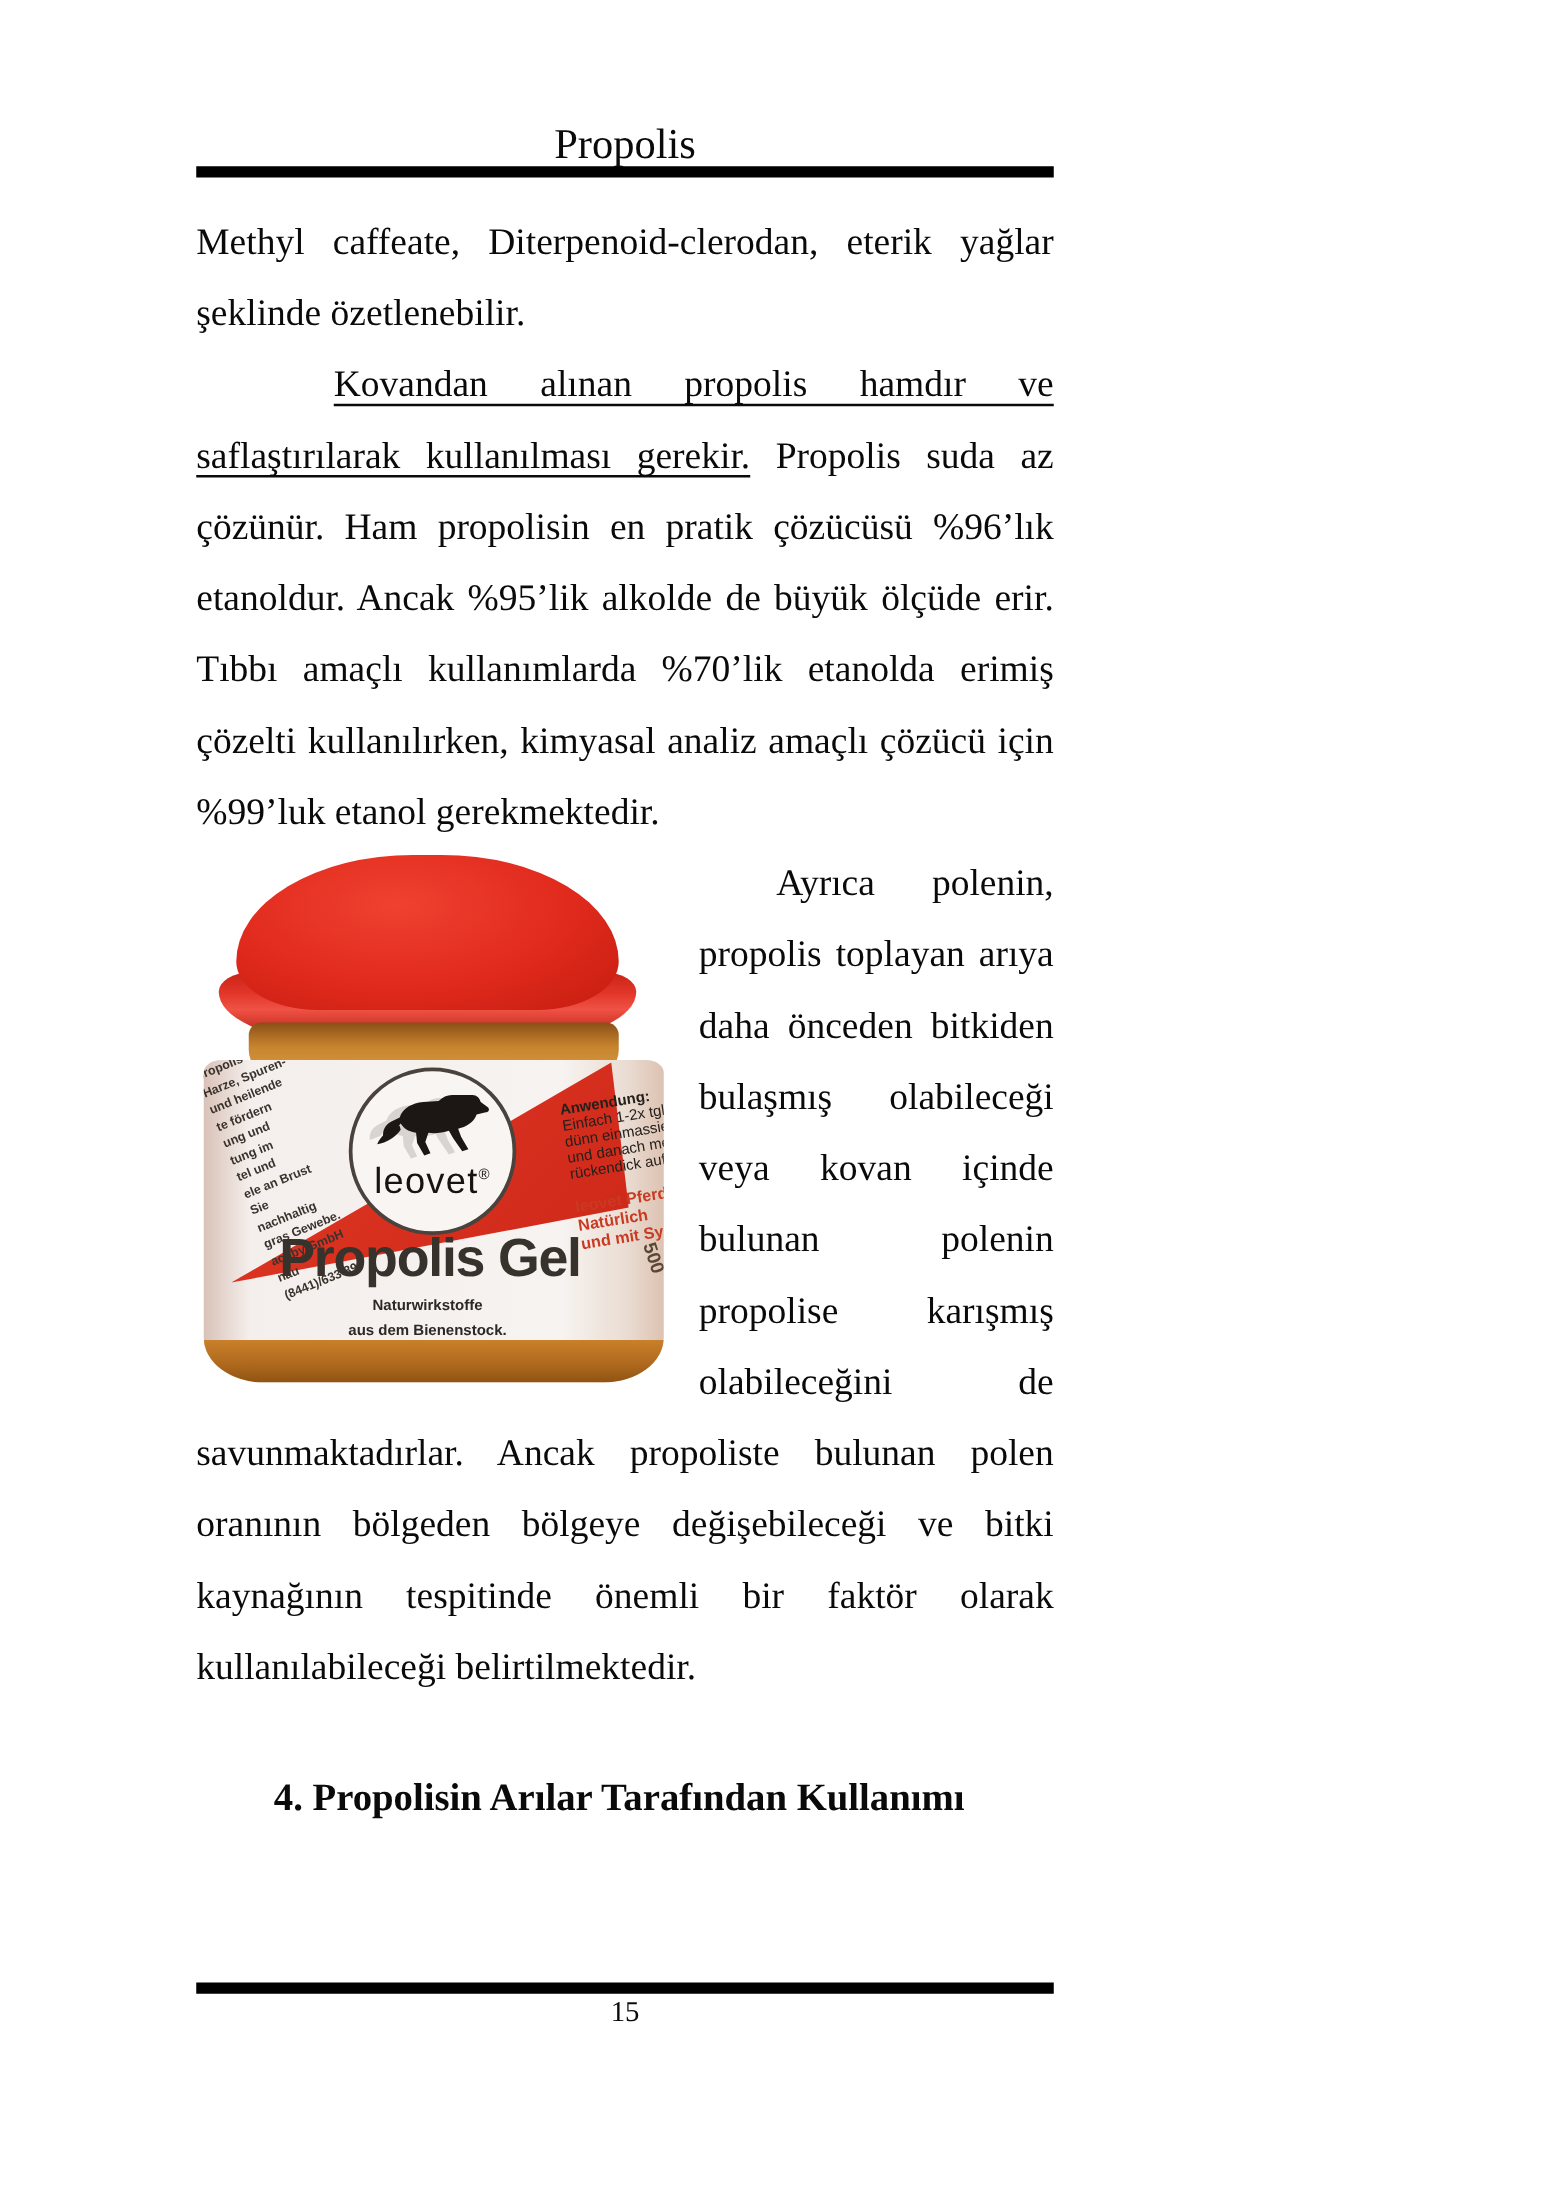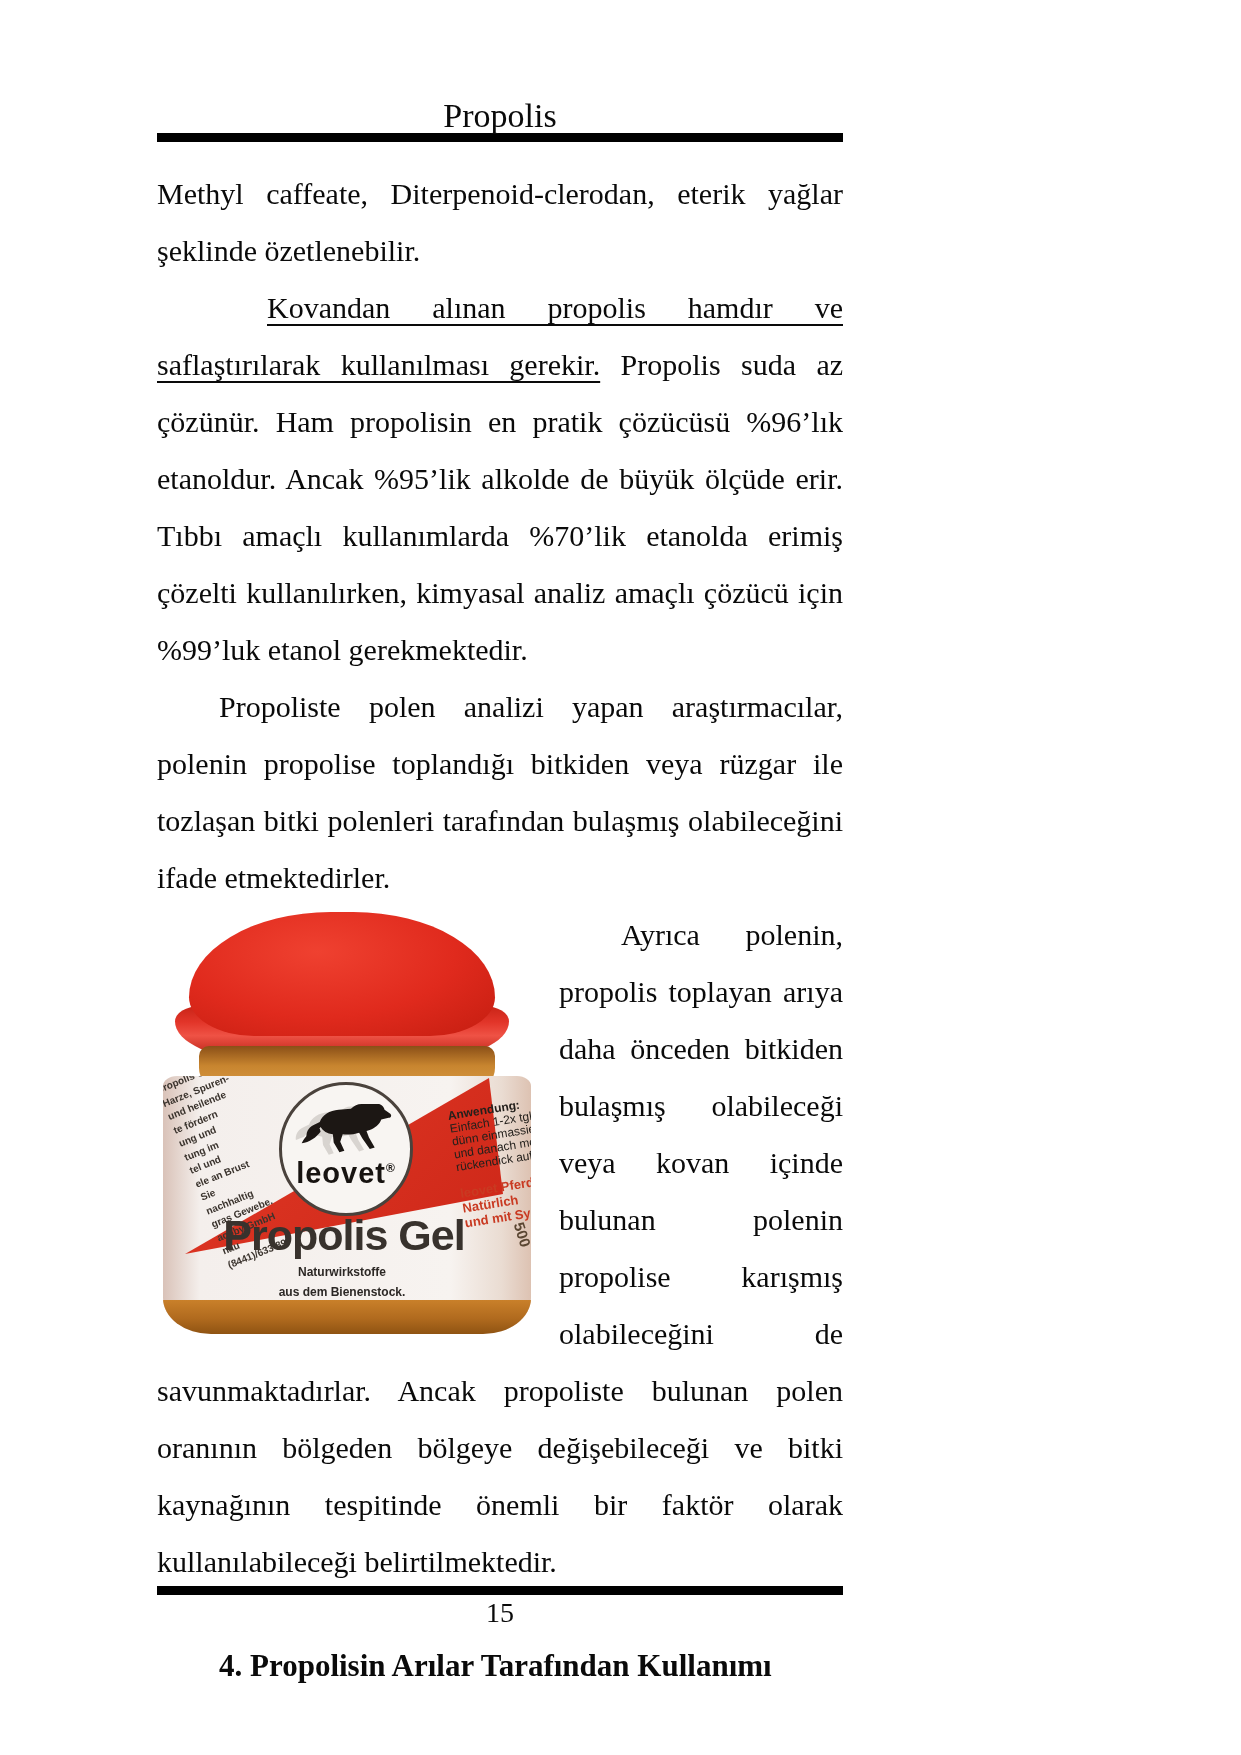--- a/index.html
+++ b/index.html
@@ -35,21 +35,21 @@
   .wrap-block { }
   .clear { clear:both; }
   .section-heading {
     margin:56px 0 0 62px;
     font-size:31px;
     font-weight:bold;
     line-height:1.3;
   }
   
   .footer { position:absolute; top:1586px; left:157px; right:156px; }
-  .page-number { text-align:center; font-size:28px; margin-top:2px; }
+  .page-number { text-align:center; font-size:23px; margin-top:2px; }
   
   .jar {
     float:left;
     position:relative;
     width:380px; height:432px;
     margin:6px 22px 0 0;
     padding:0;
   }
   .lid-rim {
     position:absolute; top:94px; left:18px; width:334px; height:54px;
@@ -86,21 +86,21 @@
   .logo-circle {
     position:absolute; left:116px; top:6px; width:134px; height:134px;
     background:#f8f5f2;
     border:3px solid #4a423c;
     border-radius:50%;
     z-index:2;
     text-align:center;
   }
   .horse { display:block; width:104px; height:64px; margin:14px auto 0; }
   .brand {
-    font-weight:bold; font-size:29px; letter-spacing:1px;
+    font-weight:normal; font-size:29px; letter-spacing:1px;
     color:#171310; line-height:1; margin-top:-4px;text-align:center;
   }
   .brand sup { font-size:12px; }
   .left-text {
     position:absolute; left:-8px; top:8px; width:128px;
     transform:rotate(-22deg); transform-origin:top left;
     font-size:10px; line-height:14.5px; color:#3a332d; z-index:2;
     font-weight:bold;
   }
   .left-text span { display:block; white-space:nowrap; }
@@ -140,21 +140,20 @@
     <div class="title">Propolis</div>
     <div class="rule top-rule"></div>
   </div>
 
   <div class="body-text">
 
     <p class="para"><span>Methyl caffeate, Diterpenoid-clerodan, eterik yağlar şeklinde özetlenebilir.</span></p>
 
     <p class="para indent"><span class="ul">Kovandan alınan propolis hamdır ve saflaştırılarak kullanılması gerekir.</span> <span>Propolis suda az çözünür. Ham propolisin en pratik çözücüsü %96’lık etanoldur. Ancak %95’lik alkolde de büyük ölçüde erir. Tıbbı amaçlı kullanımlarda %70’lik etanolda erimiş çözelti kullanılırken, kimyasal analiz amaçlı çözücü için %99’luk etanol gerekmektedir.</span></p>
 
-    <p class="para indent"><span>Propoliste polen analizi yapan araştırmacılar, polenin propolise toplandığı bitkiden veya rüzgar ile tozlaşan bitki polenleri tarafından bulaşmış olabileceğini ifade etmektedirler.</span></p>
 
     <div class="wrap-block">
 
       <figure class="jar">
         <div class="lid-rim"></div>
         <div class="lid-top"></div>
         <div class="neck"></div>
         <div class="label">
           <div class="triangle"></div>
           <div class="left-text">

